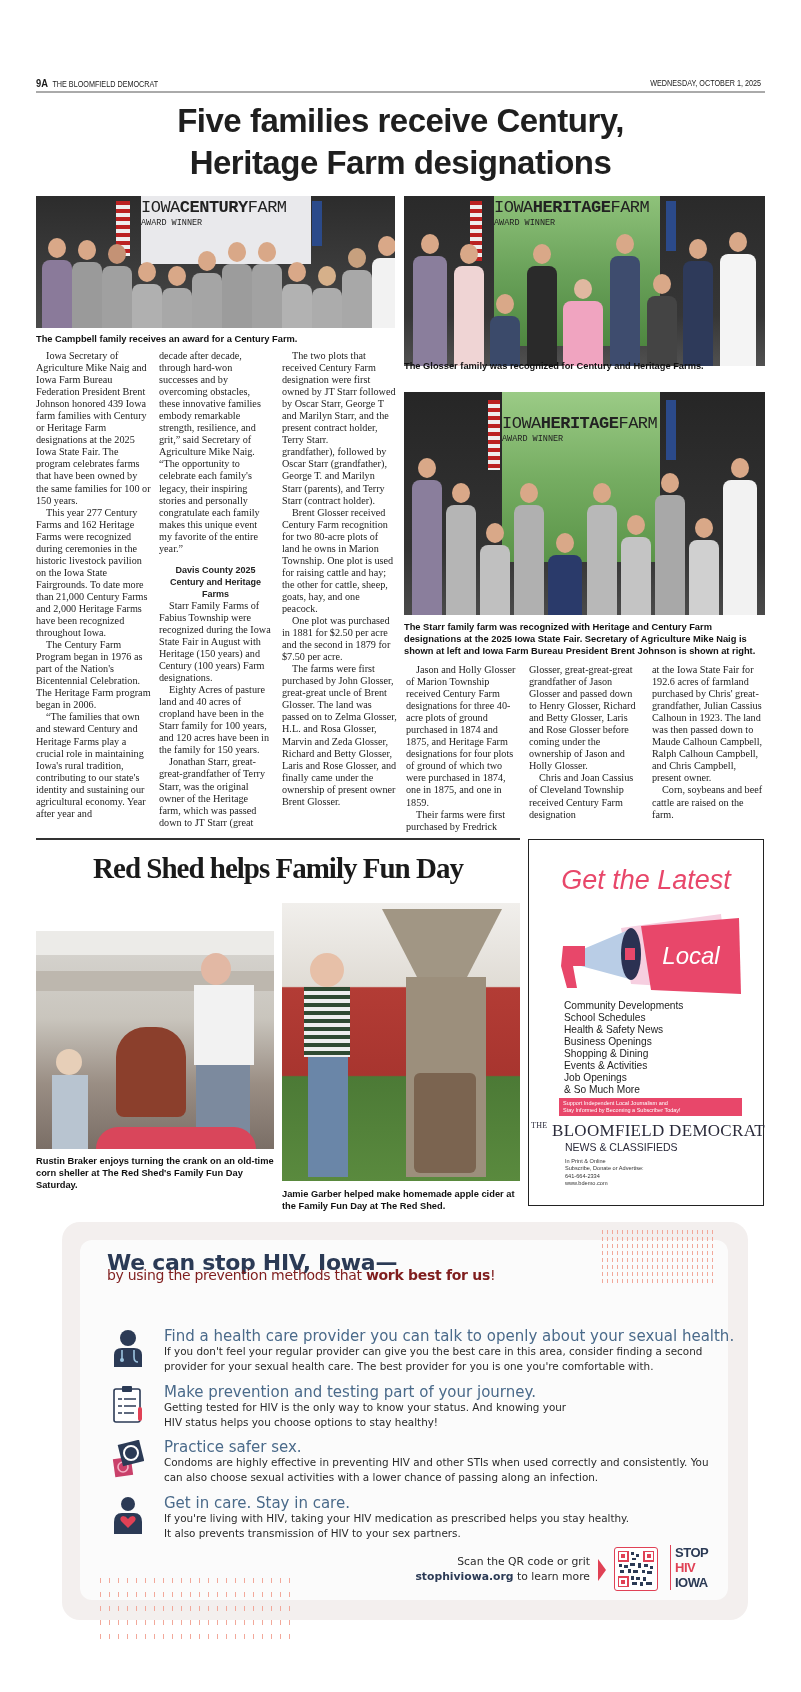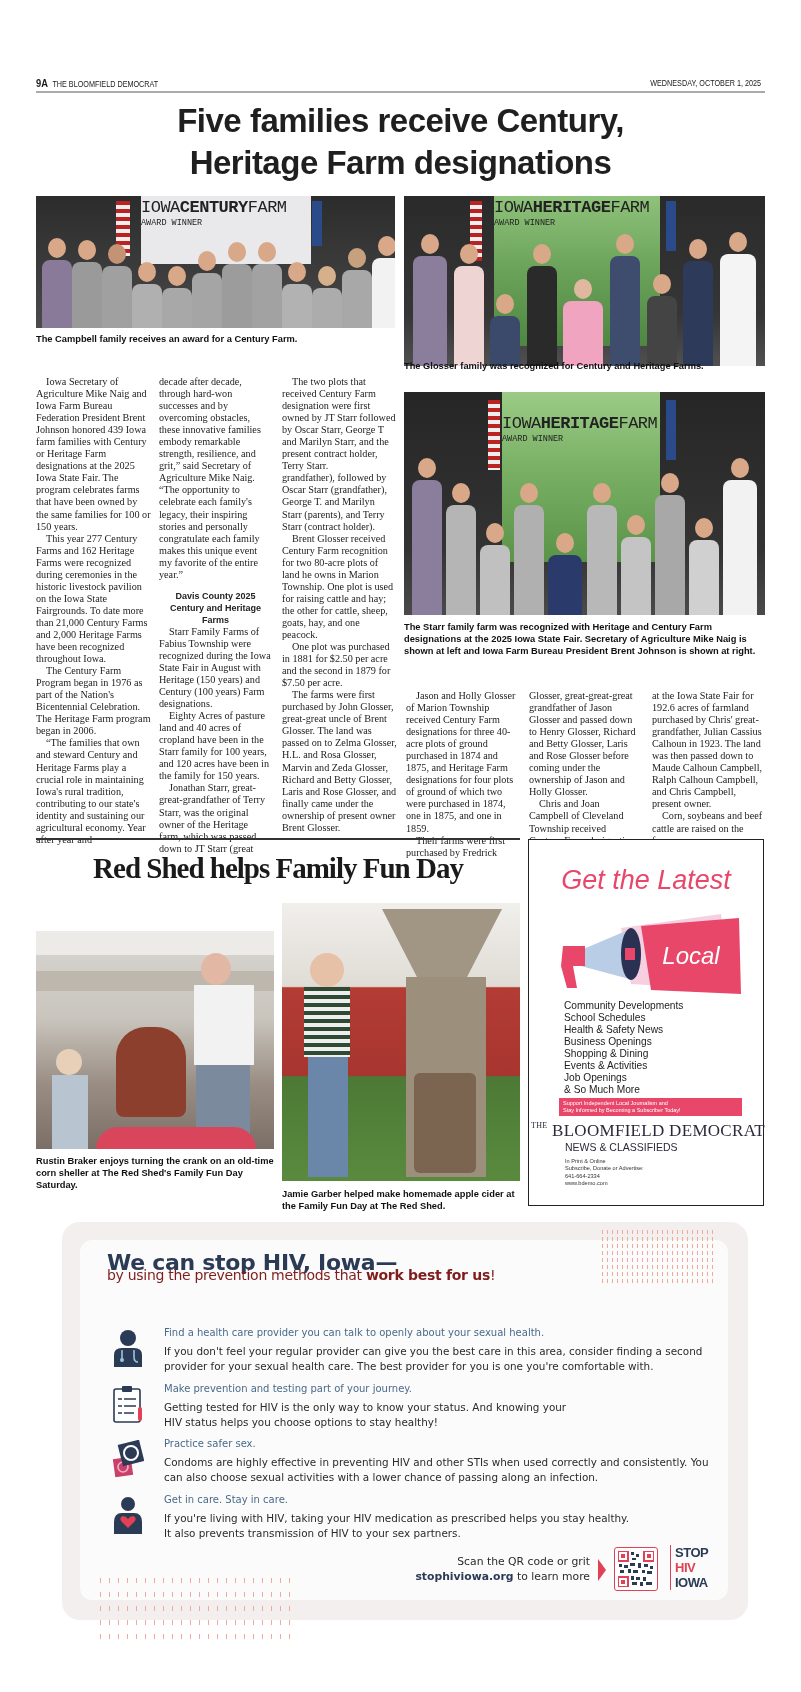--- a/index.html
+++ b/index.html
@@ -17,21 +17,21 @@
   .banner .title { font-size: 17px; letter-spacing: -0.5px; white-space: nowrap; }
   .banner .title b { font-weight: 900; }
   .banner .sub { font-size: 8.5px; margin-top: 1px; }
   .people { position: absolute; left: 0; right: 0; bottom: 0; display: flex; justify-content: space-around; align-items: flex-end; padding: 0 6px; }
   .person { position: relative; }
   .person .head { width: 18px; height: 20px; border-radius: 50%; background: #d9a888; margin: 0 auto 2px; }
   .person .body { width: 30px; border-radius: 8px 8px 0 0; }
 
   .caption { position: absolute; font-family: "Liberation Sans", sans-serif; font-weight: bold; font-size: 9.3px; line-height: 12px; color: #111; }
 
-  .col { position: absolute; font-size: 10.2px; line-height: 12.05px; color: #222; text-align: left; margin-top: 26px; }
+  .col { position: absolute; font-size: 10.2px; line-height: 12.05px; color: #222; text-align: left; }
   .col p { text-indent: 10px; }
   .col .subhead { font-family: "Liberation Sans", sans-serif; font-weight: bold; font-size: 9px; text-align: center; text-indent: 0; margin-top: 9px; line-height: 12px; }
 
   .rule2 { position: absolute; top: 838px; left: 36px; width: 484px; height: 1.5px; background: #333; }
   .headline2 { position: absolute; top: 852px; left: 36px; width: 484px; text-align: center; font-family: "Liberation Serif", serif; font-weight: bold; font-size: 29px; letter-spacing: -1px; color: #1a1a1a; }
 
   .ad-box { position: absolute; top: 839px; left: 528px; width: 236px; height: 367px; border: 1.5px solid #222; background: #fff; }
   .ad-box .get { position: absolute; top: 25px; left: 0; width: 100%; text-align: center; font-family: "Liberation Sans", sans-serif; font-style: italic; font-size: 27px; color: #e8476a; }
   .megaphone { position: absolute; top: 66px; left: 22px; width: 200px; height: 92px; }
   .ad-list { position: absolute; top: 160px; left: 35px; font-family: "Liberation Sans", sans-serif; font-size: 10.2px; line-height: 12px; color: #222; }
@@ -43,21 +43,21 @@
 
   .hiv-outer { position: absolute; top: 1222px; left: 62px; width: 686px; height: 184px; background: #f3efee; border-radius: 18px; height: 198px; }
   .hiv-outer { height: 398px; }
   .hiv-inner { position: absolute; top: 1240px; left: 80px; width: 648px; height: 360px; background: #fbfbfb; border-radius: 12px; }
   .dots { position: absolute; display: grid; gap: 0; }
   .hiv-title { position: absolute; top: 1250px; left: 107px; font-family: "DejaVu Sans", sans-serif; font-weight: bold; font-size: 22px; color: #2b3a55; letter-spacing: -0.3px; }
   .hiv-sub { position: absolute; top: 1267px; left: 107px; font-family: "DejaVu Sans", sans-serif; font-size: 14px; color: #7f1d1d; letter-spacing: -0.3px; }
   .hiv-sub b { font-weight: bold; }
   .hiv-item { position: absolute; left: 112px; width: 600px; }
   .hiv-item .ic { position: absolute; left: 0; top: 2px; width: 32px; height: 38px; }
-  .hiv-item .h { position: absolute; left: 52px; top: 0; font-family: "DejaVu Sans", sans-serif; font-size: 10px; color: #4a6a8a; white-space: nowrap; }
+  .hiv-item .h { position: absolute; left: 52px; top: 0; font-family: "DejaVu Sans", sans-serif; font-size: 15px; color: #4a6a8a; white-space: nowrap; }
   .hiv-item .t { position: absolute; left: 52px; top: 17px; font-family: "DejaVu Sans", sans-serif; font-size: 10.4px; line-height: 14.5px; color: #2a2a2a; width: 560px; }
   .scan { position: absolute; top: 1554px; left: 380px; width: 210px; text-align: right; font-family: "DejaVu Sans", sans-serif; font-size: 10.8px; line-height: 15px; color: #2b2b2b; }
   .scan b { font-weight: bold; color: #2b3a55; }
   .arrow { position: absolute; top: 1559px; left: 598px; width: 0; height: 0; border-top: 11px solid transparent; border-bottom: 11px solid transparent; border-left: 8px solid #e04155; }
   .qr { position: absolute; top: 1547px; left: 614px; width: 44px; height: 44px; border: 1.5px solid #e04155; border-radius: 3px; background: #fff; padding: 3px; }
   .stop { position: absolute; top: 1545px; left: 670px; border-left: 1.5px solid #e04155; padding-left: 4px; font-family: "Liberation Sans", sans-serif; font-weight: bold; font-size: 13px; line-height: 15px; letter-spacing: -0.5px; }
 </style>
 </head>
 <body>
 
@@ -259,21 +259,21 @@
     <p>Brent Glosser received Century Farm recognition for two 80-acre plots of land he owns in Marion Township. One plot is used for raising cattle and hay; the other for cattle, sheep, goats, hay, and one peacock.</p>
     <p>One plot was purchased in 1881 for $2.50 per acre and the second in 1879 for $7.50 per acre.</p>
     <p>The farms were first purchased by John Glosser, great-great uncle of Brent Glosser. The land was passed on to Zelma Glosser, H.L. and Rosa Glosser, Marvin and Zeda Glosser, Richard and Betty Glosser, Laris and Rose Glosser, and finally came under the ownership of present owner Brent Glosser.</p>
   </div>
   <div class="col" style="left:406px; top:664px; width:112px;">
     <p>Jason and Holly Glosser of Marion Township received Century Farm designations for three 40-acre plots of ground purchased in 1874 and 1875, and Heritage Farm designations for four plots of ground of which two were purchased in 1874, one in 1875, and one in 1859.</p>
     <p>Their farms were first purchased by Fredrick</p>
   </div>
   <div class="col" style="left:529px; top:664px; width:112px;">
     <p style="text-indent:0">Glosser, great-great-great grandfather of Jason Glosser and passed down to Henry Glosser, Richard and Betty Glosser, Laris and Rose Glosser before coming under the ownership of Jason and Holly Glosser.</p>
-    <p>Chris and Joan Campbell of Cleveland Township received Century Farm designation</p>
+    <p>Chris and Joan Cassius of Cleveland Township received Century Farm designation</p>
   </div>
   <div class="col" style="left:652px; top:664px; width:113px;">
     <p style="text-indent:0">at the Iowa State Fair for 192.6 acres of farmland purchased by Chris' great-grandfather, Julian Cassius Calhoun in 1923. The land was then passed down to Maude Calhoun Campbell, Ralph Calhoun Campbell, and Chris Campbell, present owner.</p>
     <p>Corn, soybeans and beef cattle are raised on the farm.</p>
   </div>
 
   <div class="rule2"></div>
   <div class="headline2">Red Shed helps Family Fun Day</div>
 
   <div class="photo" style="left:36px; top:931px; width:238px; height:218px; background: linear-gradient(180deg,#d8d6d2 0%, #c9c5bd 40%, #9a8e84 70%, #7a6e66 100%);">

